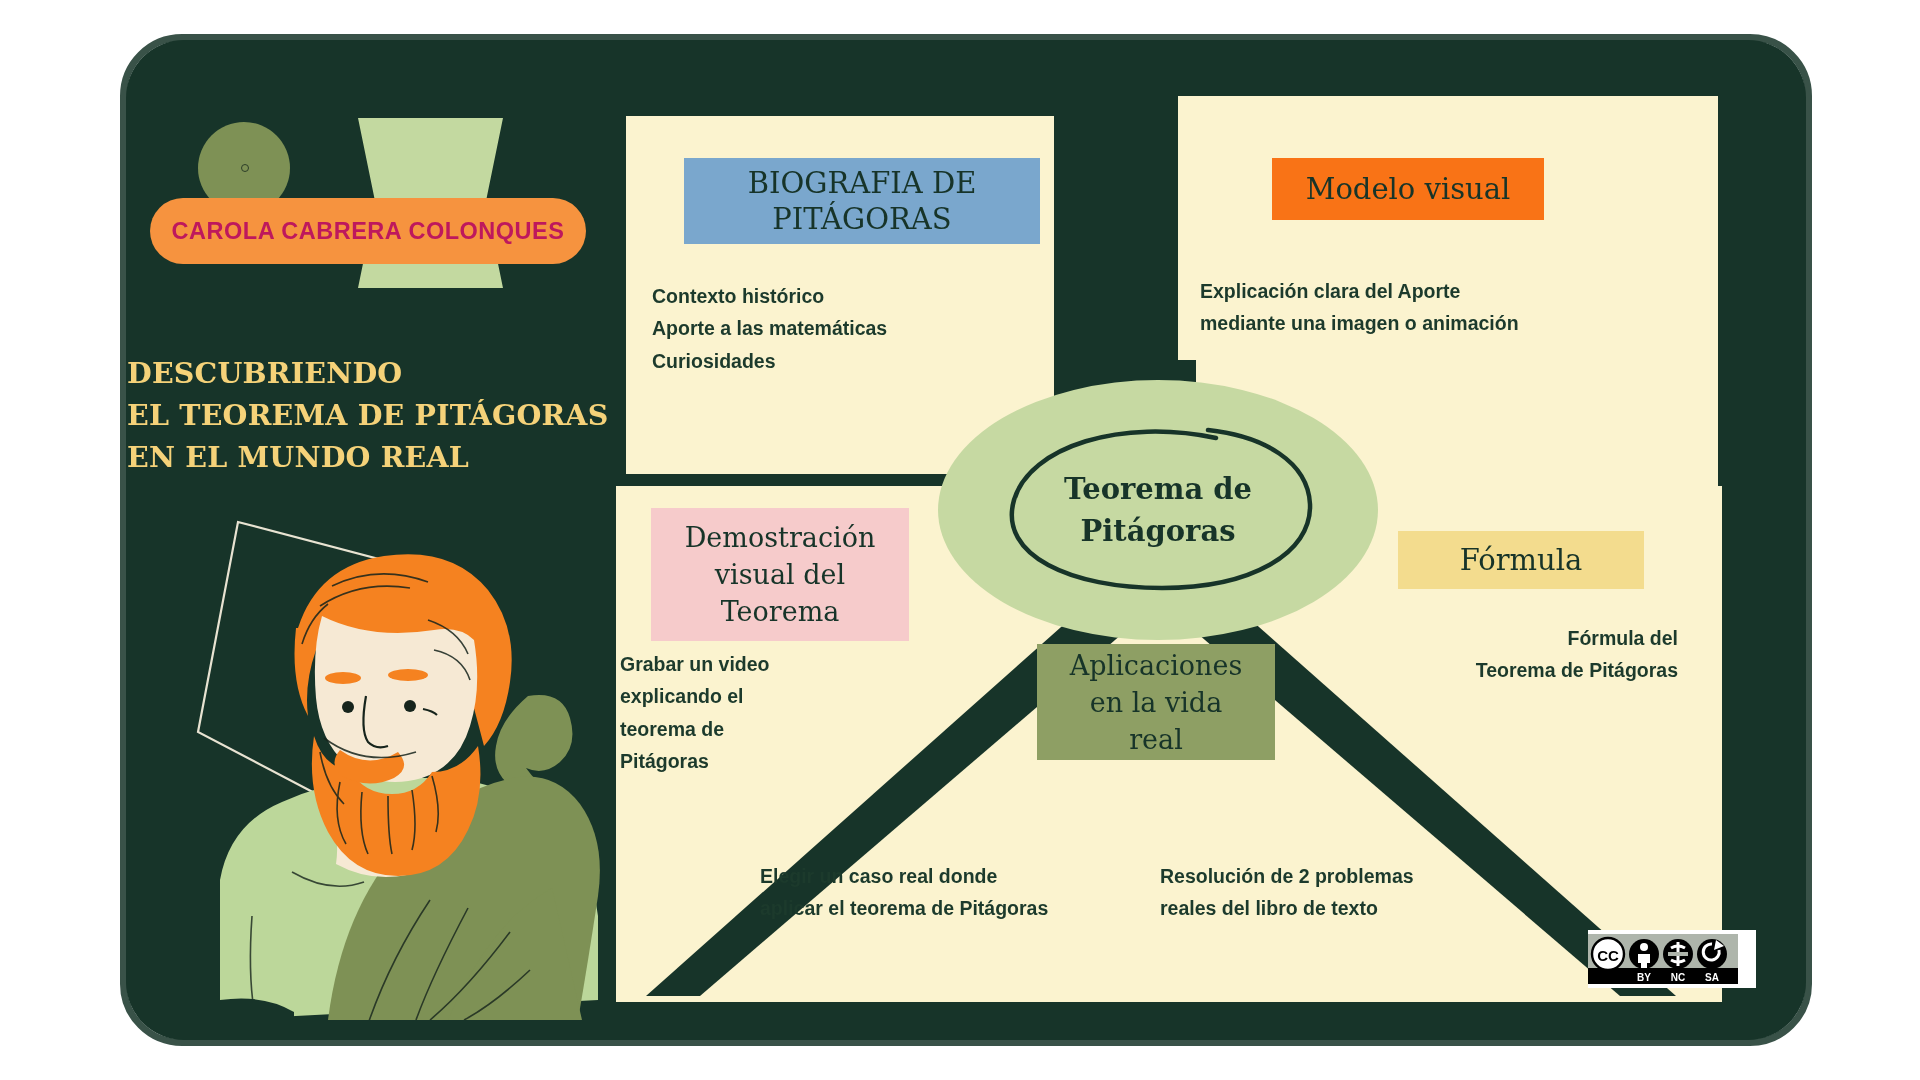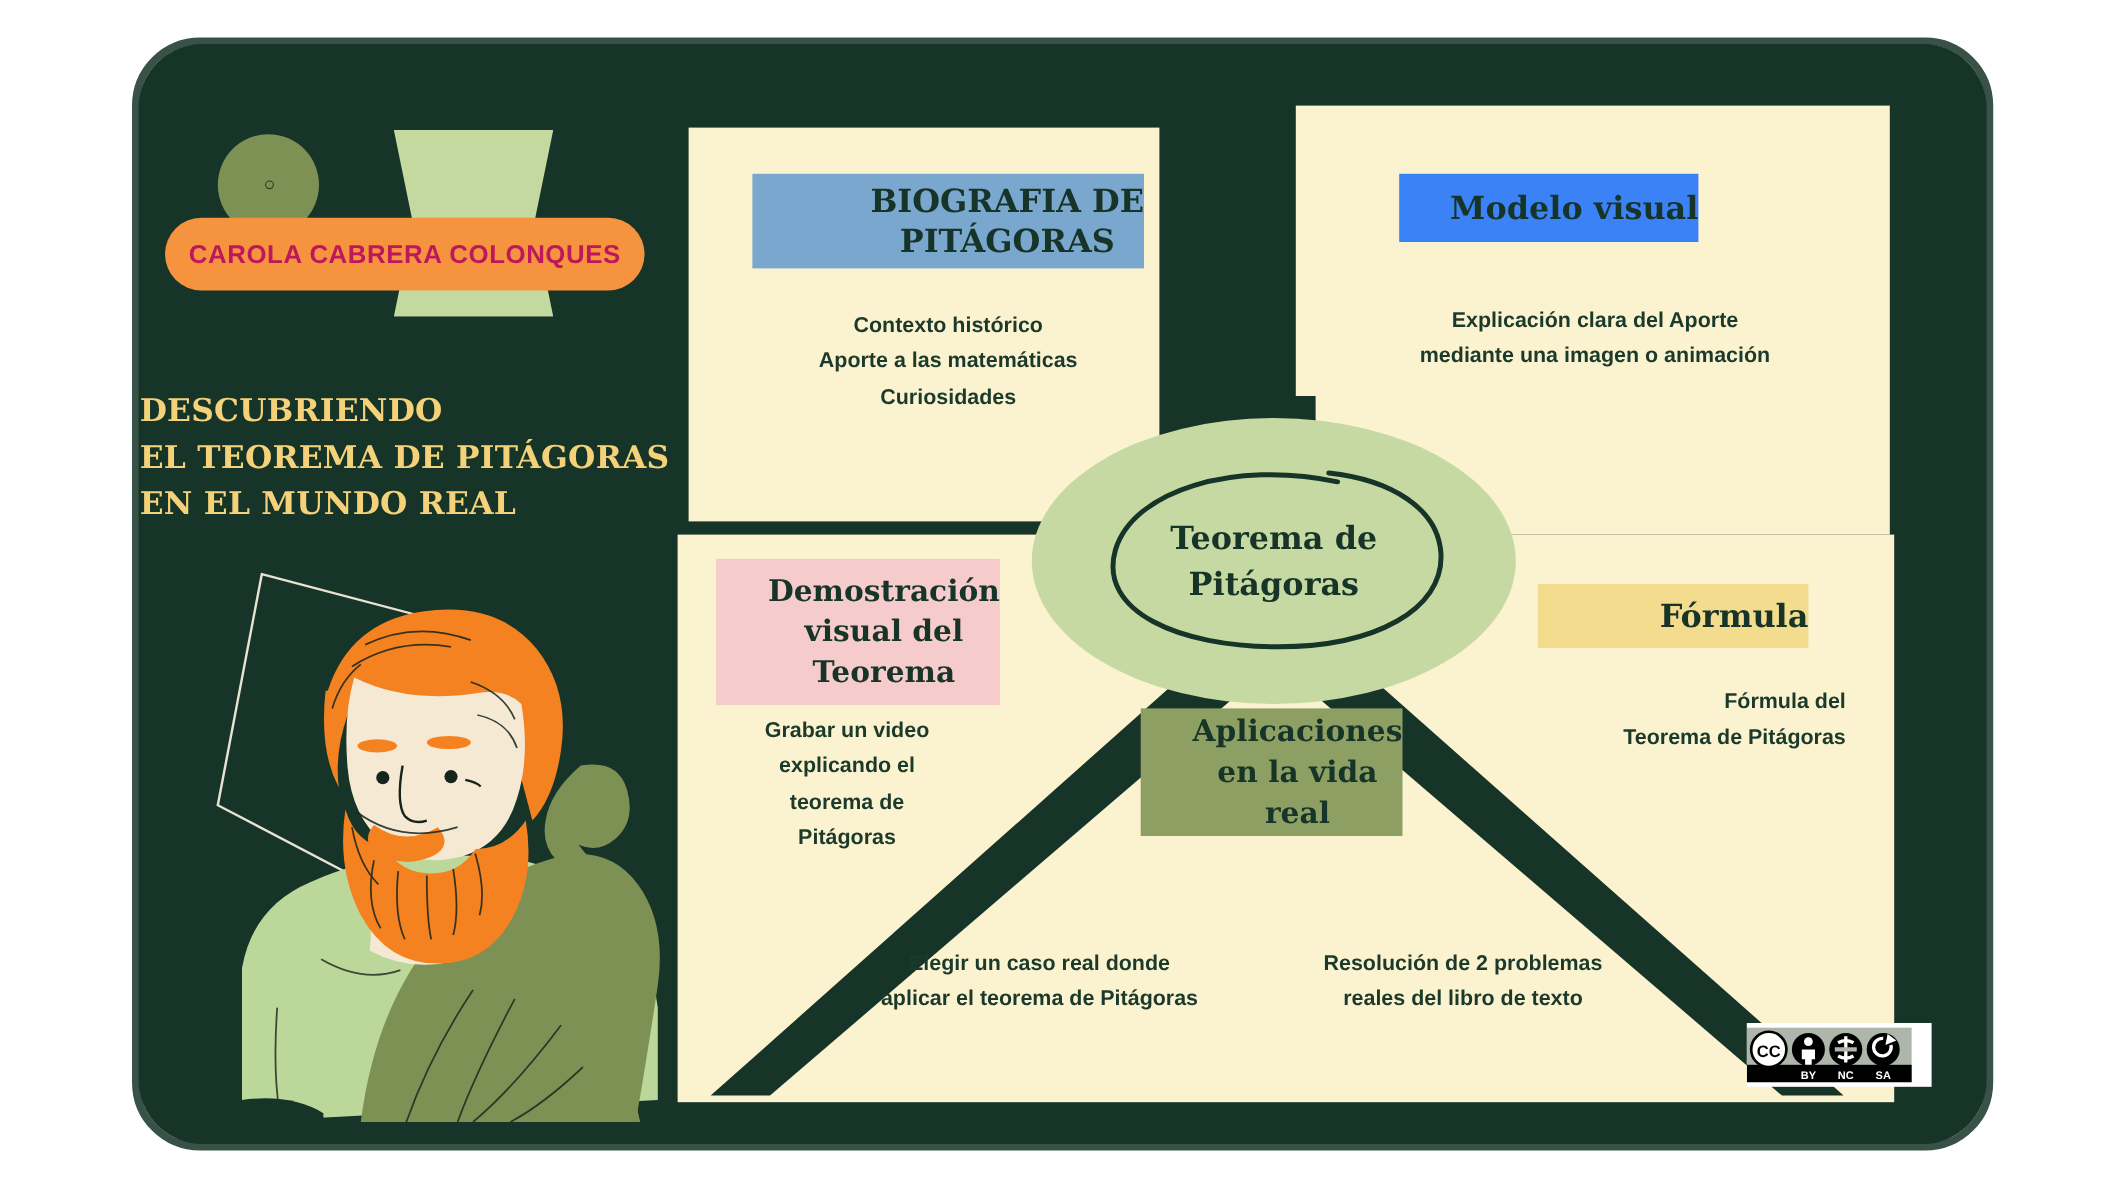--- a/index.html
+++ b/index.html
@@ -125,34 +125,34 @@
     font-weight: 700;
     font-size: 29px;
     line-height: 42px;
     color: #173429;
     text-align: center;
   }
 
   
   .hdr {
     position: absolute;
-    display: flex; align-items: center; justify-content: flex-end;
+    display: flex; align-items: center; justify-content: center;
     font-family: "DejaVu Serif", "Liberation Serif", serif;
-    font-weight: 700;
+    font-weight: 400;
     color: #173429;
     text-align: center;
   }
   .hdr-bio {
     left: 684px; top: 158px; width: 356px; height: 86px;
     background: #7aa7cd;
     font-size: 29px; line-height: 36px;
   }
   .hdr-modelo {
     left: 1272px; top: 158px; width: 272px; height: 62px;
-    background: #3b82f6;
+    background: #f97316;
     font-size: 29px;
   }
   .hdr-demo {
     left: 640px; top: 508px; width: 258px; height: 133px;
     background: #f6cbcb;
     font-size: 27px; line-height: 37px; margin-left: 11px;
   }
   .hdr-aplic {
     left: 1037px; top: 644px; width: 238px; height: 116px;
     background: #8e9f64;
@@ -162,21 +162,20 @@
     left: 1398px; top: 531px; width: 246px; height: 58px;
     background: #f3dc8e;
     font-size: 29px;
   }
 
   
   .body-text {
     position: absolute;
     color: #1c3a2c;
     font-weight: 700;
-    text-align: center;
     line-height: 1.66;
   }
   .txt-bio      { left: 652px;  top: 280px; width: 420px; font-size: 19.5px; }
   .txt-modelo   { left: 1200px; top: 275px; width: 500px; font-size: 19.5px; }
   .txt-demo     { left: 620px;  top: 648px; width: 300px; font-size: 19.5px; }
   .txt-formula  { left: 1380px; top: 622px; width: 298px; font-size: 19.5px; text-align: right; }
   .txt-caso     { left: 760px;  top: 860px; width: 370px; font-size: 19.5px; }
   .txt-probl    { left: 1160px; top: 860px; width: 340px; font-size: 19.5px; }
 
   

